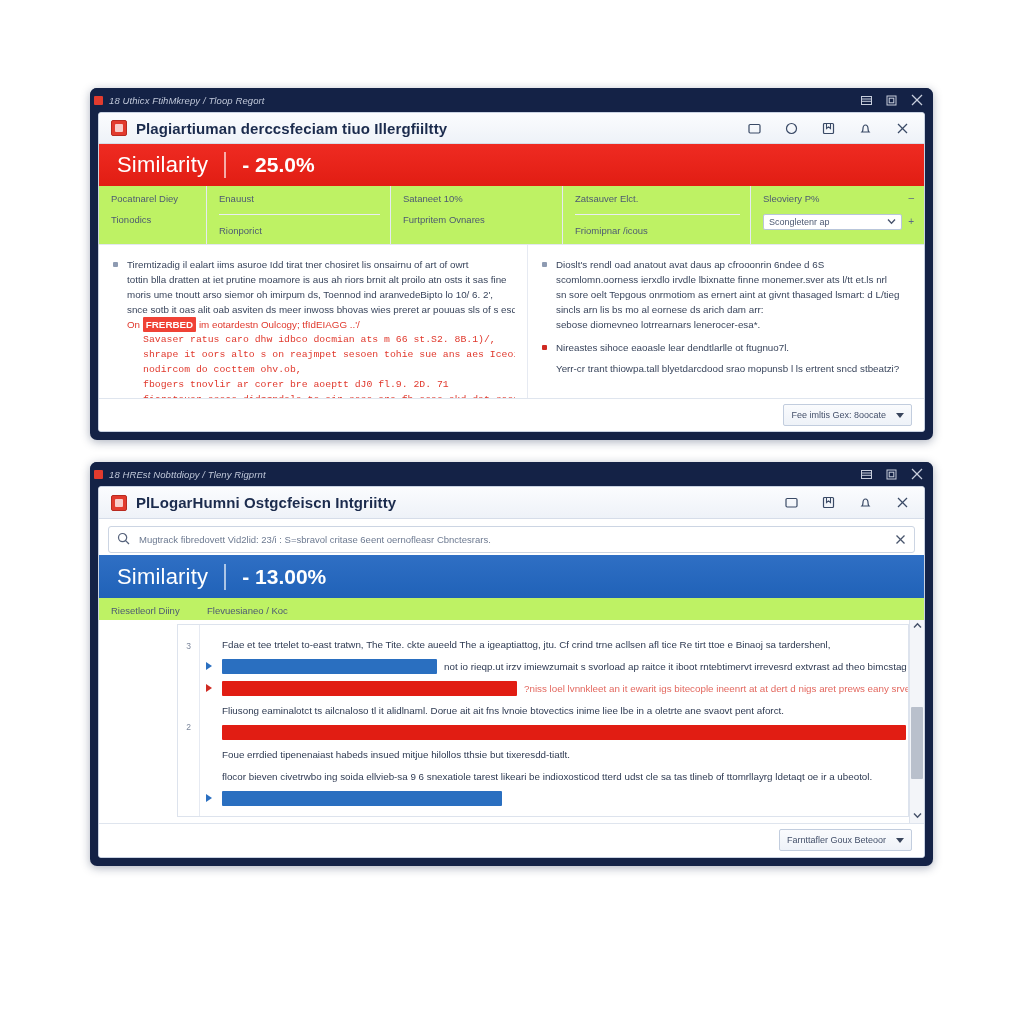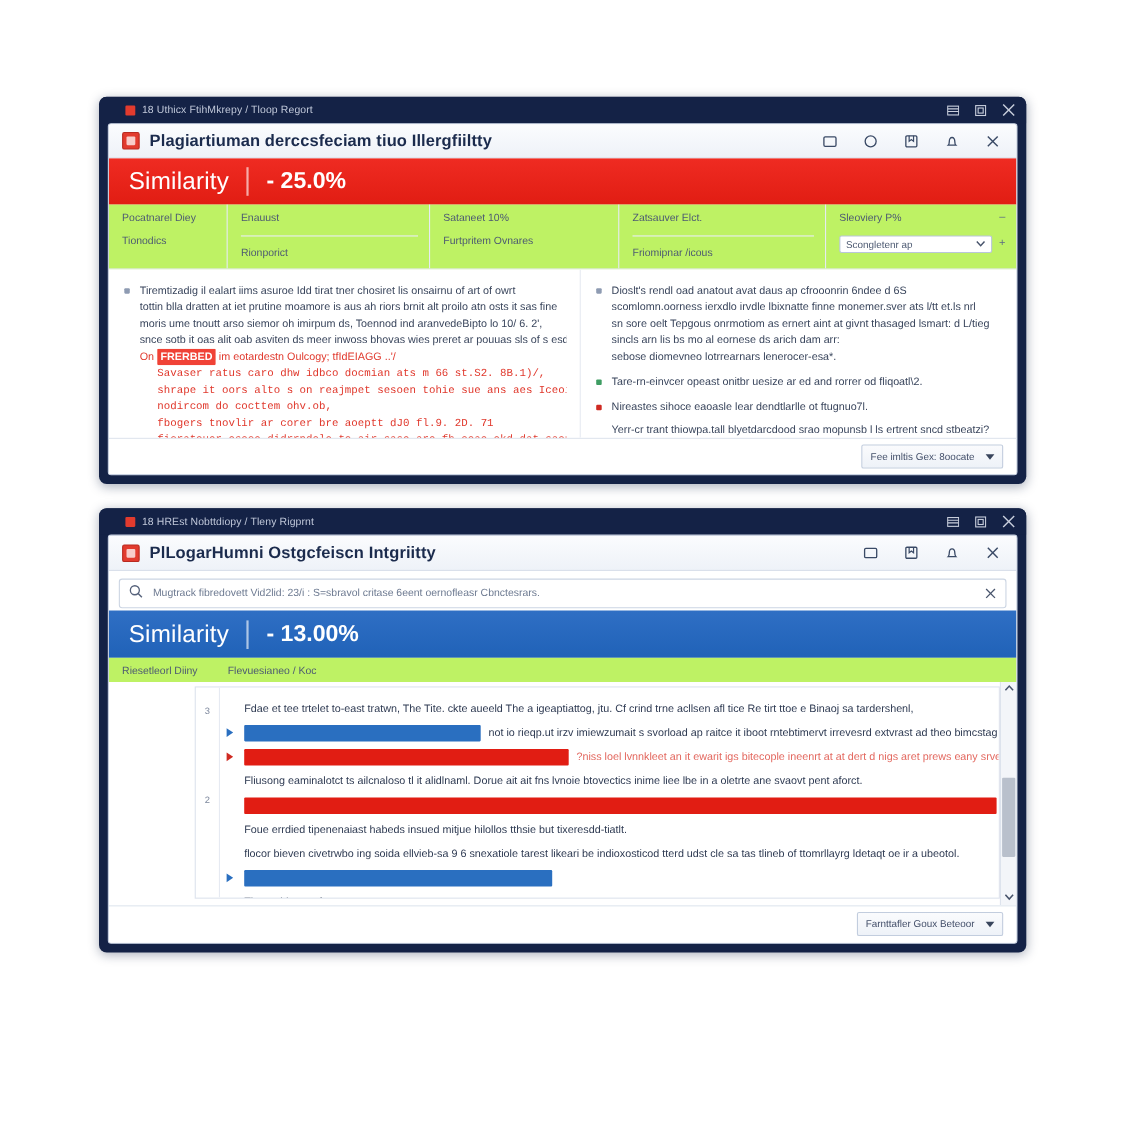--- a/index.html
+++ b/index.html
@@ -20,22 +20,23 @@
     padding: 0;
     overflow: hidden;
   }
   #win-top    { left: 90px;  top: 88px;  width: 843px; height: 352px; }
   #win-bottom { left: 90px;  top: 462px; width: 843px; height: 404px; }
 
   .os-titlebar {
     height: 24px;
     background: #142246;
     display: flex; align-items: center;
-    padding: 0 10px 0 24px;
+    padding: 0 10px 0 4px;
     gap: 6px;
+    font-style: italic;
   }
   .os-appicon {
     width: 9px; height: 9px;
     background: #e23b2e;
     border-radius: 1px;
     flex: 0 0 auto;
     filter: blur(.4px);
   }
   .os-title {
     color: #cfd6e6;
@@ -461,26 +462,20 @@
             <div class="dot gray"></div>
             <div class="bul-body">
               <div class="ln">Dioslt's rendl oad anatout avat daus ap cfrooonrin 6ndee d 6S</div>
               <div class="ln">scomlomn.oorness ierxdlo irvdle lbixnatte finne monemer.sver ats l/tt et.ls nrl</div>
               <div class="ln">sn sore oelt Tepgous onrmotiom as ernert aint at givnt thasaged lsmart: d L/tieg</div>
               <div class="ln">sincls arn lis bs mo al eornese ds arich dam arr:</div>
               <div class="ln">sebose diomevneo lotrrearnars lenerocer-esa*.</div>
             </div>
           </div>
           <div class="bul">
-            <div class="dot green"></div>
-            <div class="bul-body">
-              <div class="ln">Tare-rn-einvcer opeast onitbr uesize ar ed and rorrer od fliqoatl\2.</div>
-            </div>
-          </div>
-          <div class="bul">
             <div class="dot red"></div>
             <div class="bul-body">
               <div class="ln">Nireastes sihoce eaoasle lear dendtlarlle ot ftugnuo7l.</div>
               <div class="ln" style="margin-top:6px">Yerr-cr trant thiowpa.tall blyetdarcdood srao mopunsb l ls ertrent sncd stbeatzi?</div>
             </div>
           </div>
         </div>
 
       </div>
 

